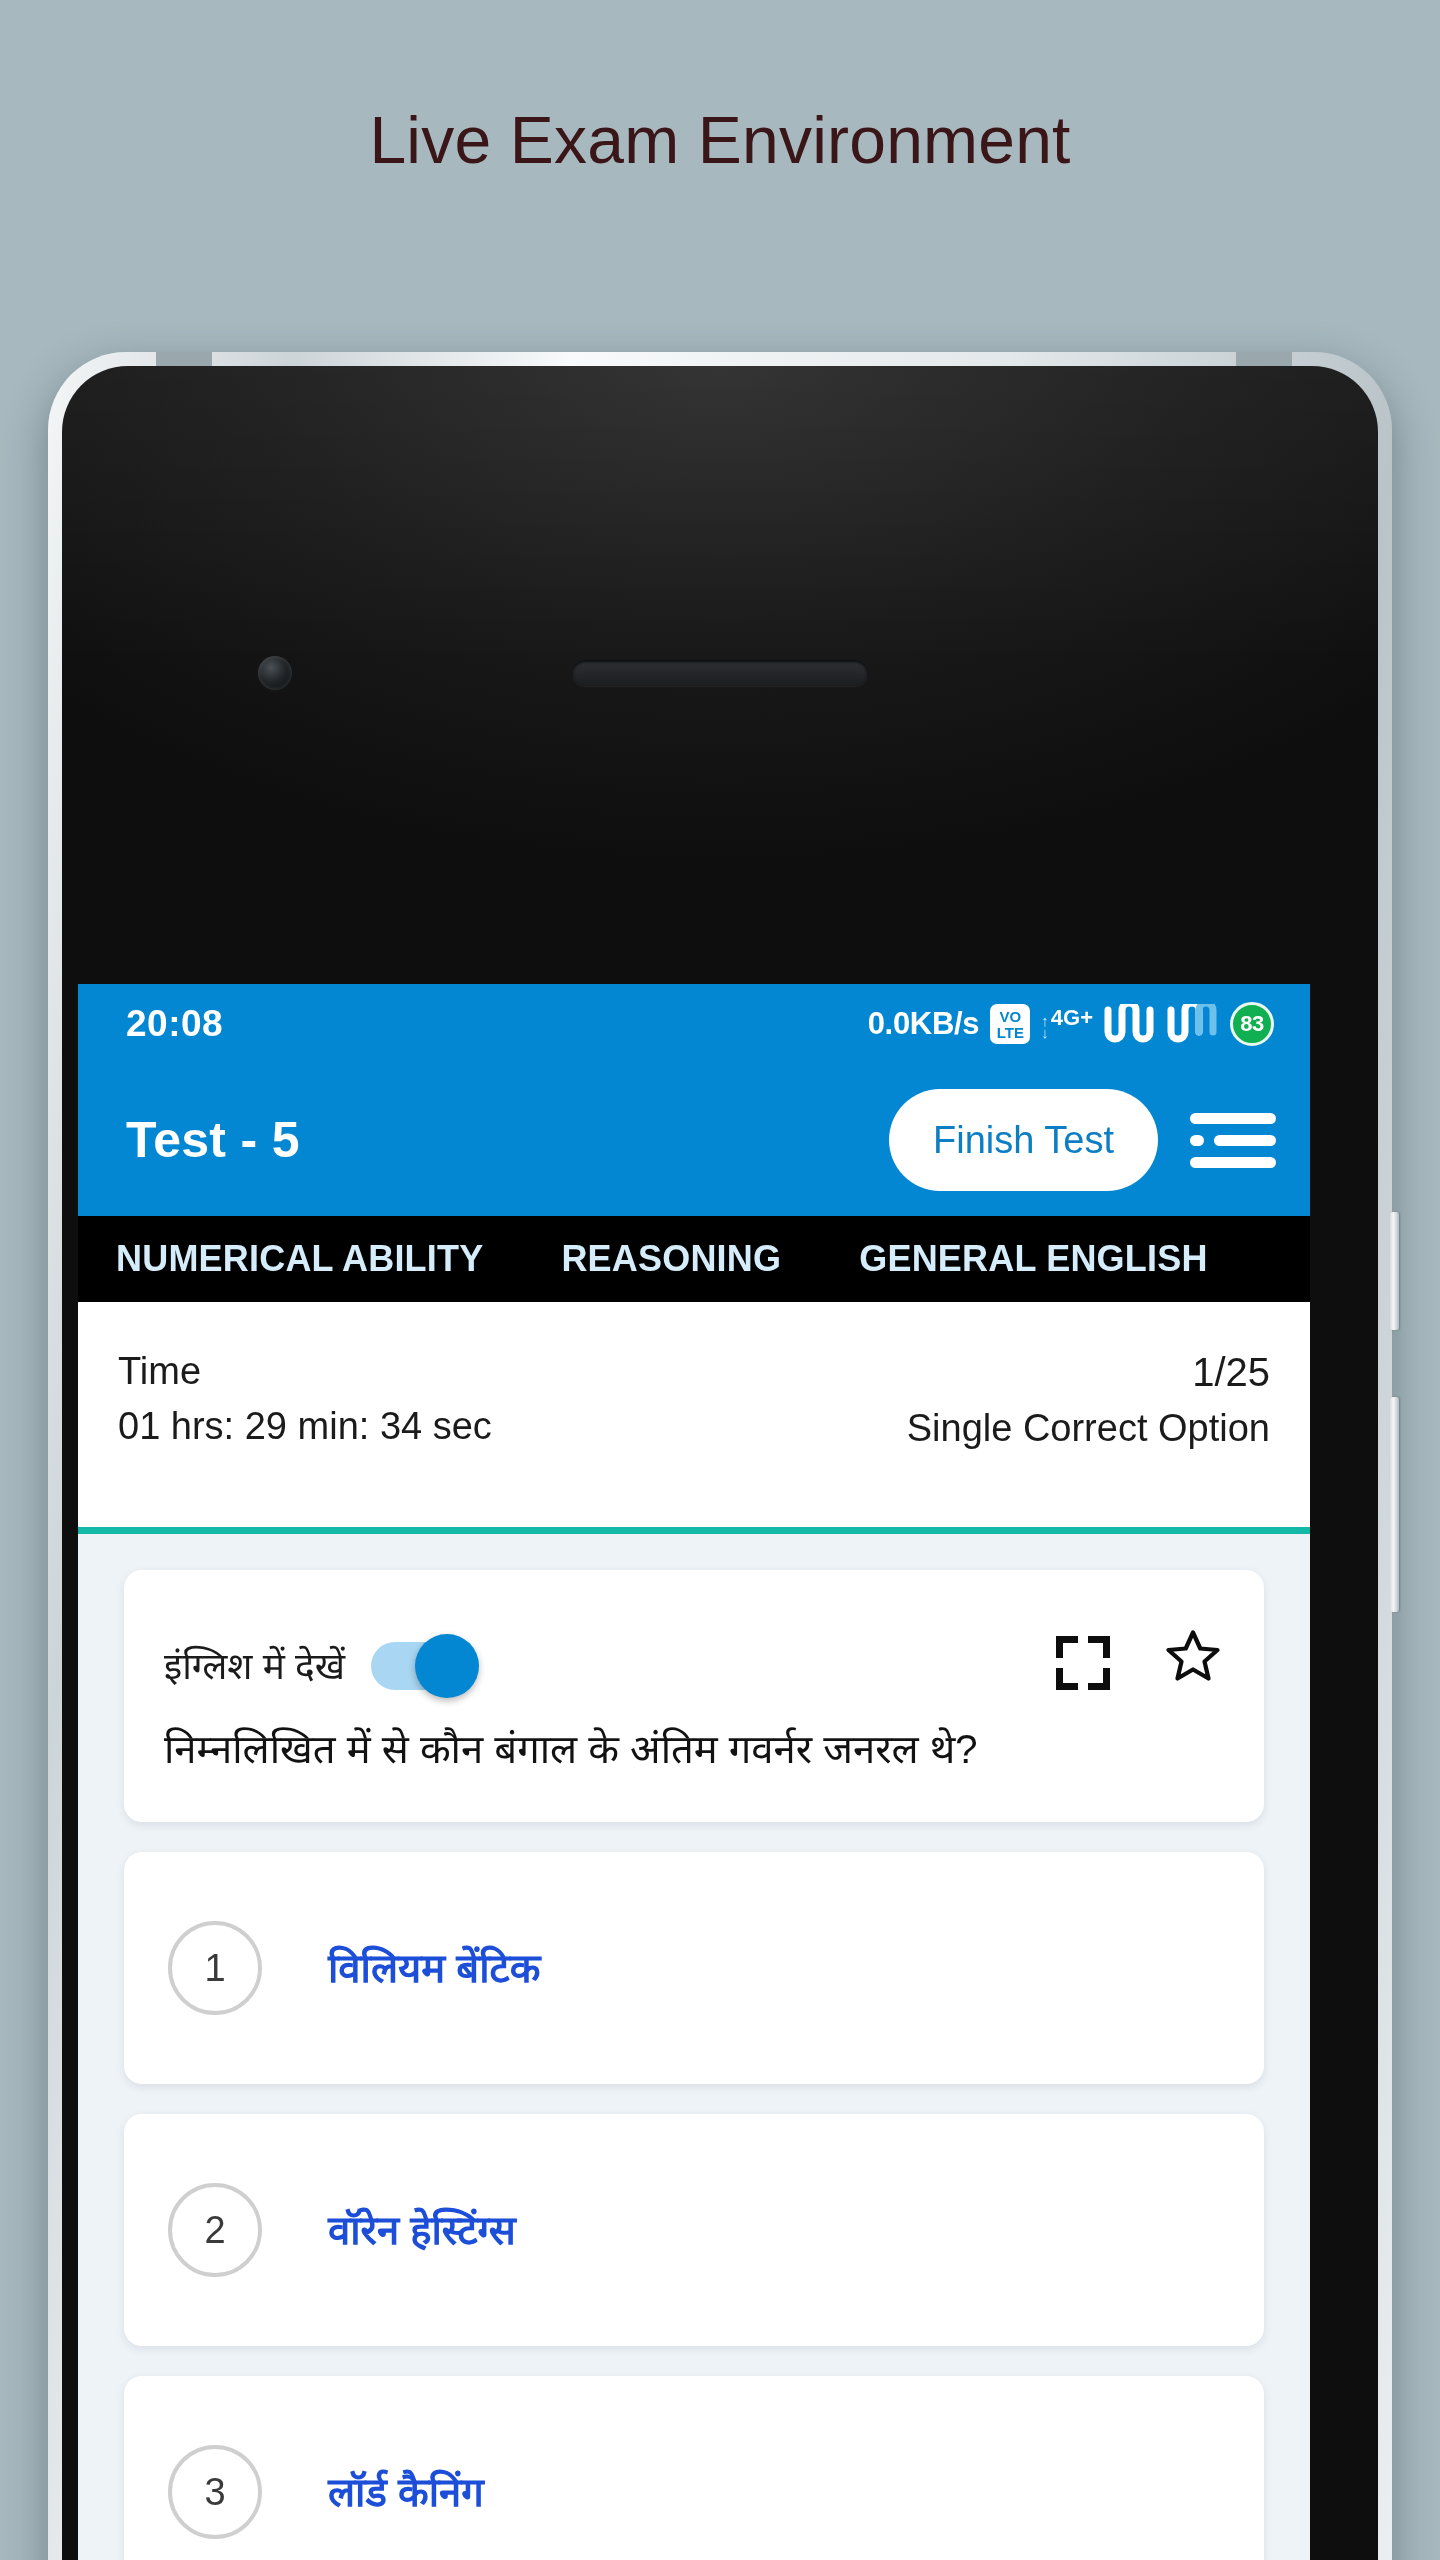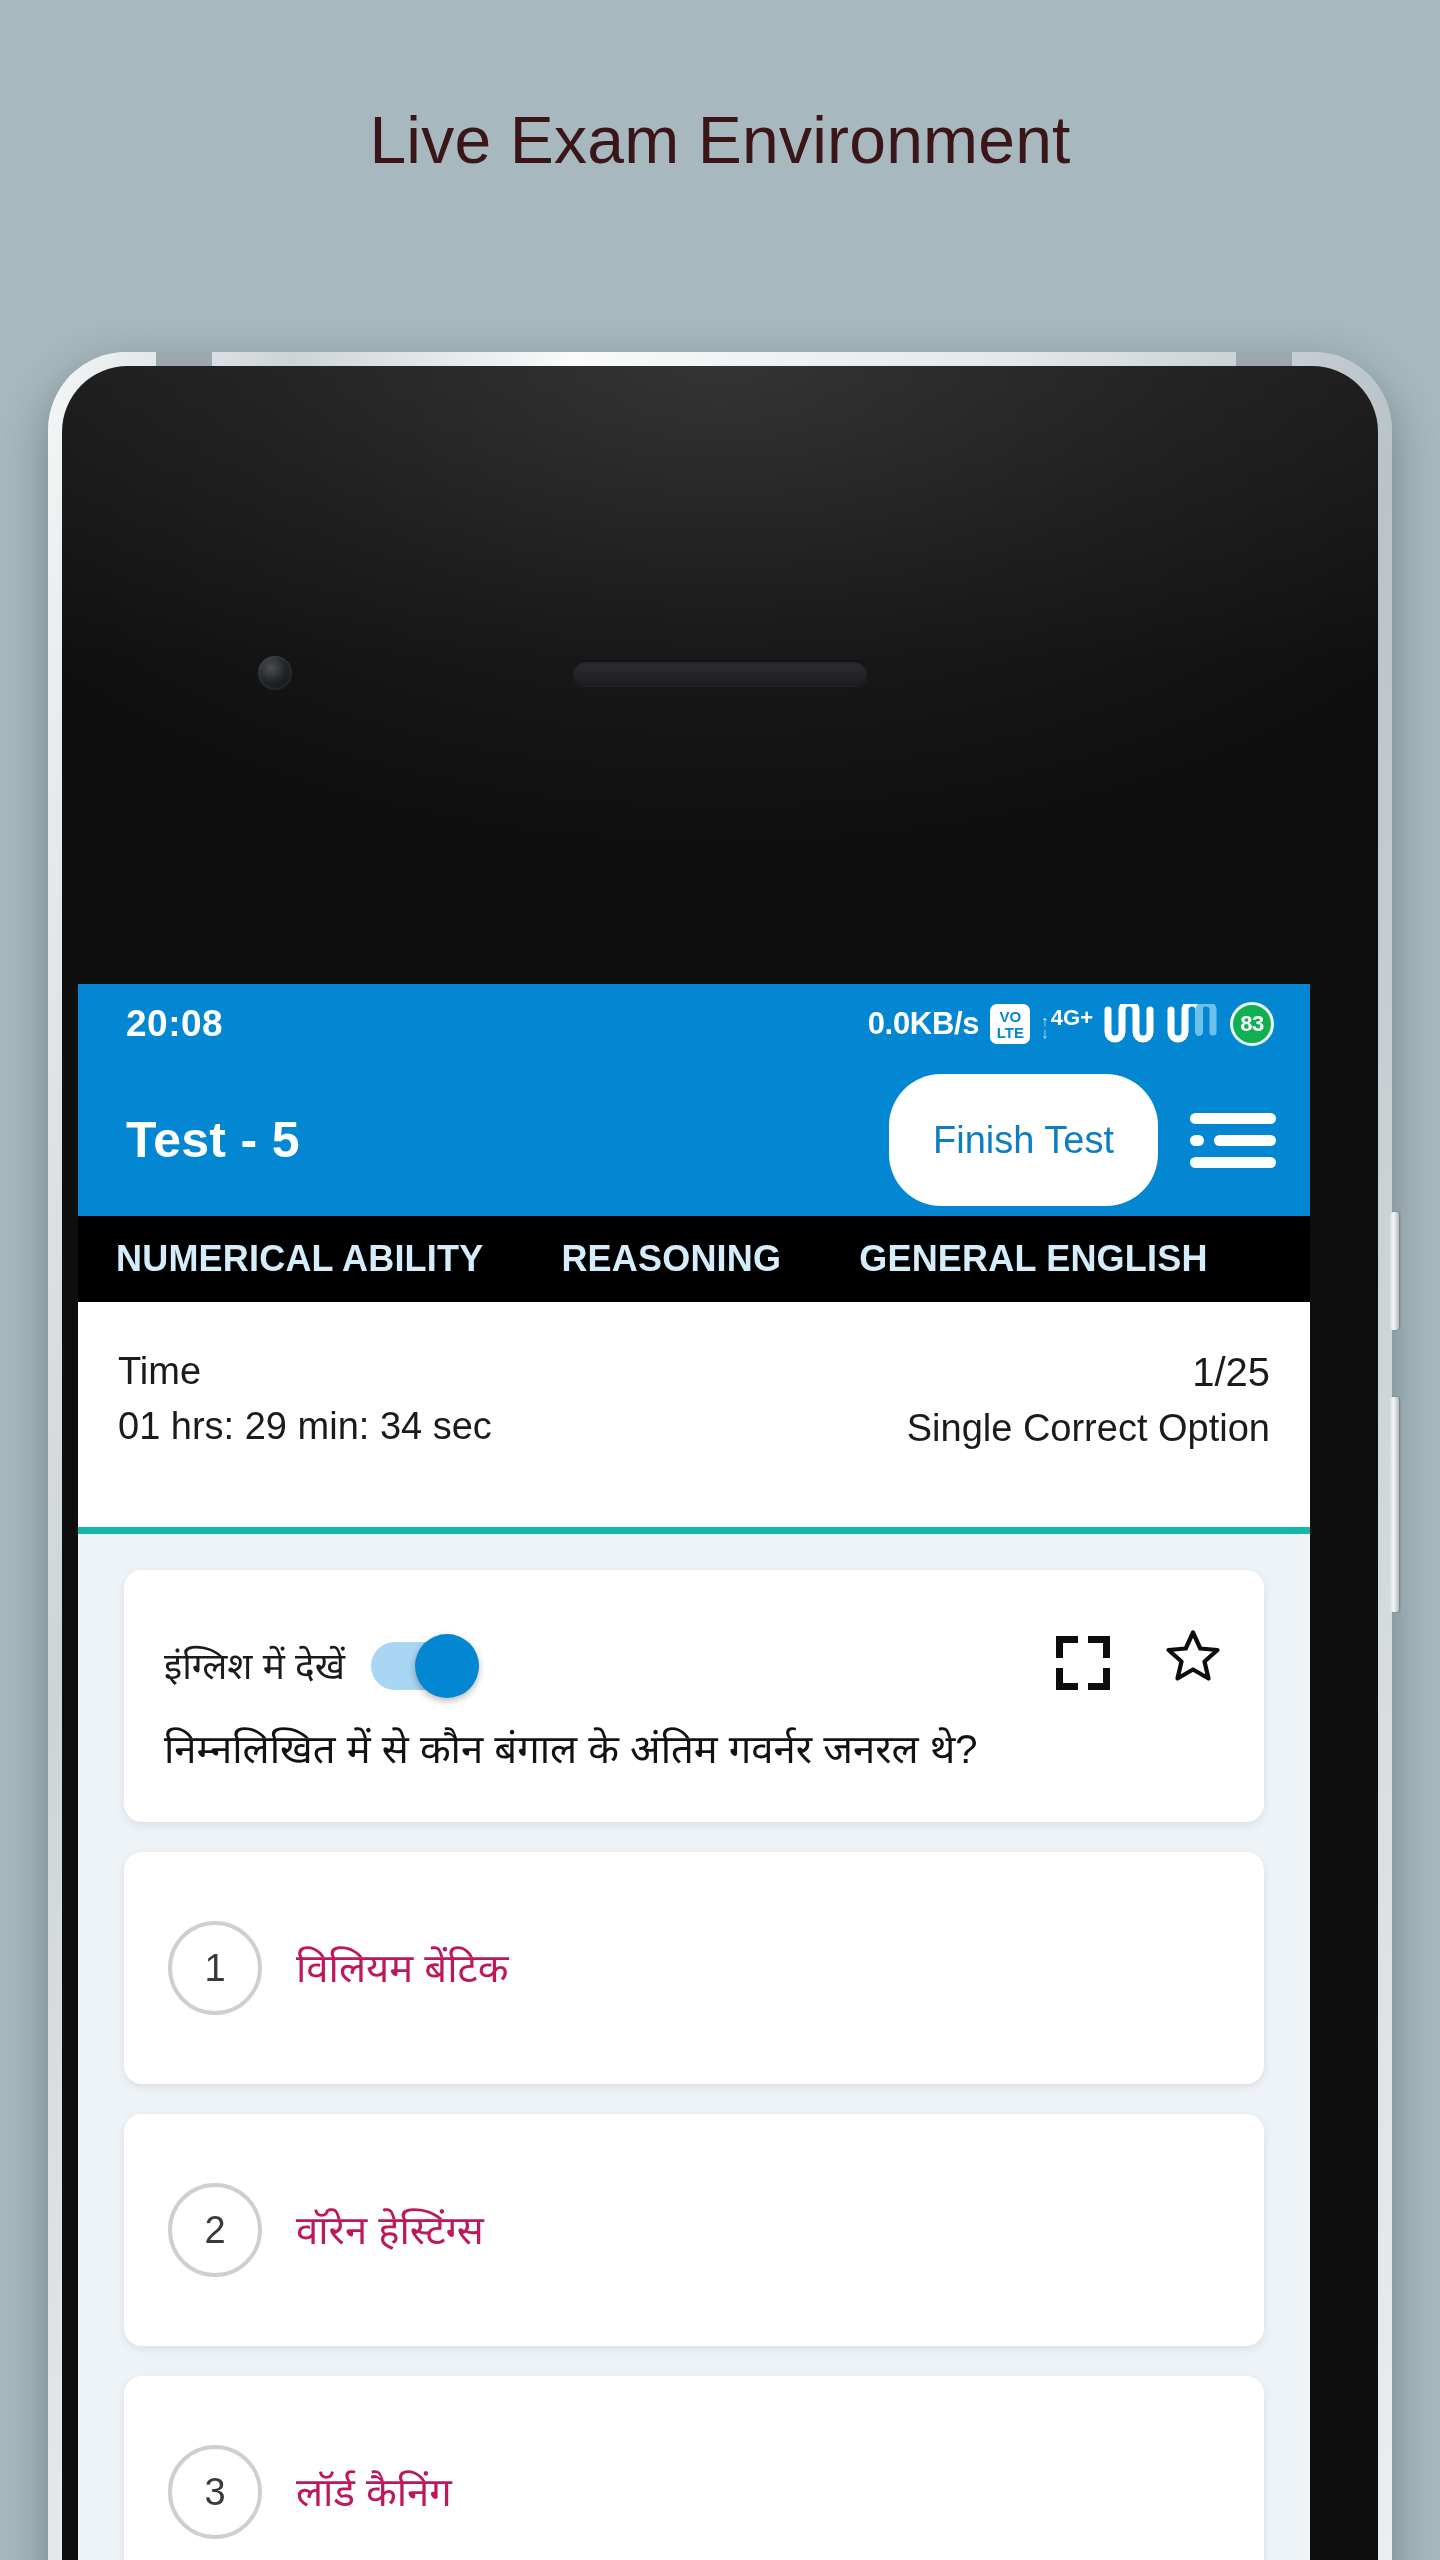--- a/index.html
+++ b/index.html
@@ -202,21 +202,21 @@
     font-size: 50px;
     font-weight: bold;
     letter-spacing: 0.3px;
     flex: 1;
   }
   .finish-btn {
     background: #ffffff;
     color: #0e7ec4;
     border: none;
     border-radius: 52px;
-    height: 132px;
+    height: 102px;
     padding: 12px 44px;
     font-family: inherit;
     font-size: 38px;
     font-weight: 400;
     cursor: pointer;
     white-space: nowrap;
   }
   .list-icon {
     width: 86px;
     margin-left: 32px;
@@ -341,23 +341,24 @@
     border: 4px solid #cfcfcf;
     display: flex;
     align-items: center;
     justify-content: center;
     font-size: 38px;
     color: #3a3a3a;
     flex: none;
   }
   .opt-text {
     font-size: 40px;
-    color: #be185d;
-    margin-left: 34px;
+    color: #1d4ed8;
+    margin-left: 66px;
     line-height: 1.4;
+    font-weight: bold;
   }
 </style>
 </head>
 <body>
 
 <h1 class="page-title">Live Exam Environment</h1>
 
 <div class="device">
   <div class="device-shell"></div>
 

